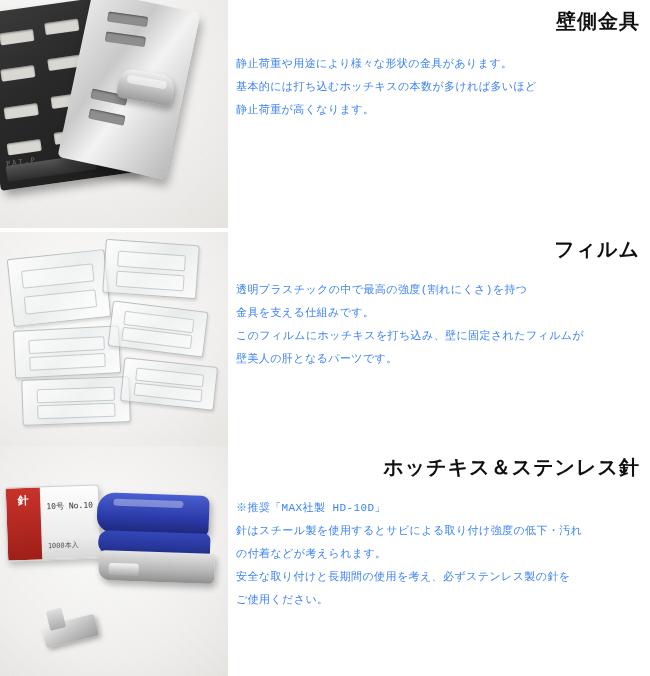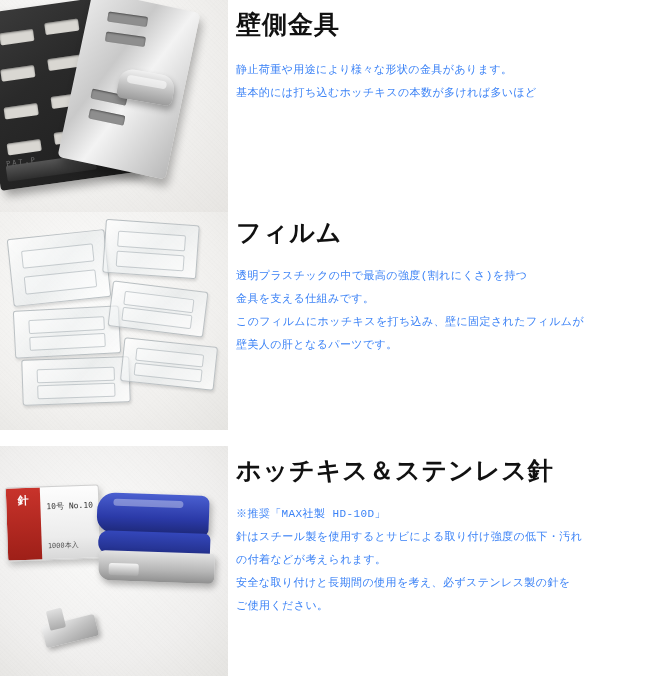--- a/index.html
+++ b/index.html
@@ -20,21 +20,21 @@
     height: 676px;
   }
 
   
   .section {
     position: absolute;
     left: 0;
     width: 650px;
   }
   #section-0 { top: 0px;   height: 228px; }
-  #section-1 { top: 212px; height: 218px; }
+  #section-1 { top: 232px; height: 218px; }
   #section-2 { top: 446px; height: 230px; }
 
   .photo {
     position: absolute;
     left: 0;
     top: 0;
     width: 228px;
     height: 100%;
     overflow: hidden;
     background: #f2f1ef;
@@ -42,25 +42,26 @@
   .text-col {
     position: absolute;
     left: 236px;
     top: 0;
     width: 404px;
     height: 100%;
   }
   .heading {
     font-family: "DejaVu Sans", "Liberation Sans", sans-serif;
     font-weight: bold;
-    font-size: 25px;
+    font-size: 20px;
     letter-spacing: 1px;
     color: #111111;
     margin: 0;
     padding: 0;
+    text-align: right;
   }
   .body-lines {
     margin-top: 14px;
   }
   .body-line {
     font-family: Liberation Mono, monospace;
     font-size: 11px;
     line-height: 23px;
     letter-spacing: 0.4px;
     color: #3b82f6;
@@ -383,20 +384,21 @@
       <div class="hook"></div>
 
       <div class="stamp-text">PAT.P</div>
     </div>
 
     <div class="text-col">
       <h2 class="heading">壁側金具</h2>
       <div class="body-lines">
         <div class="body-line">静止荷重や用途により様々な形状の金具があります。</div>
         <div class="body-line">基本的には打ち込むホッチキスの本数が多ければ多いほど</div>
+        <div class="body-line">静止荷重が高くなります。</div>
       </div>
     </div>
   </div>
 
   <div class="section" id="section-1">
 
     <div class="photo">
       <div class="photo-bg-2"></div>
       <div class="grain"></div>
 

